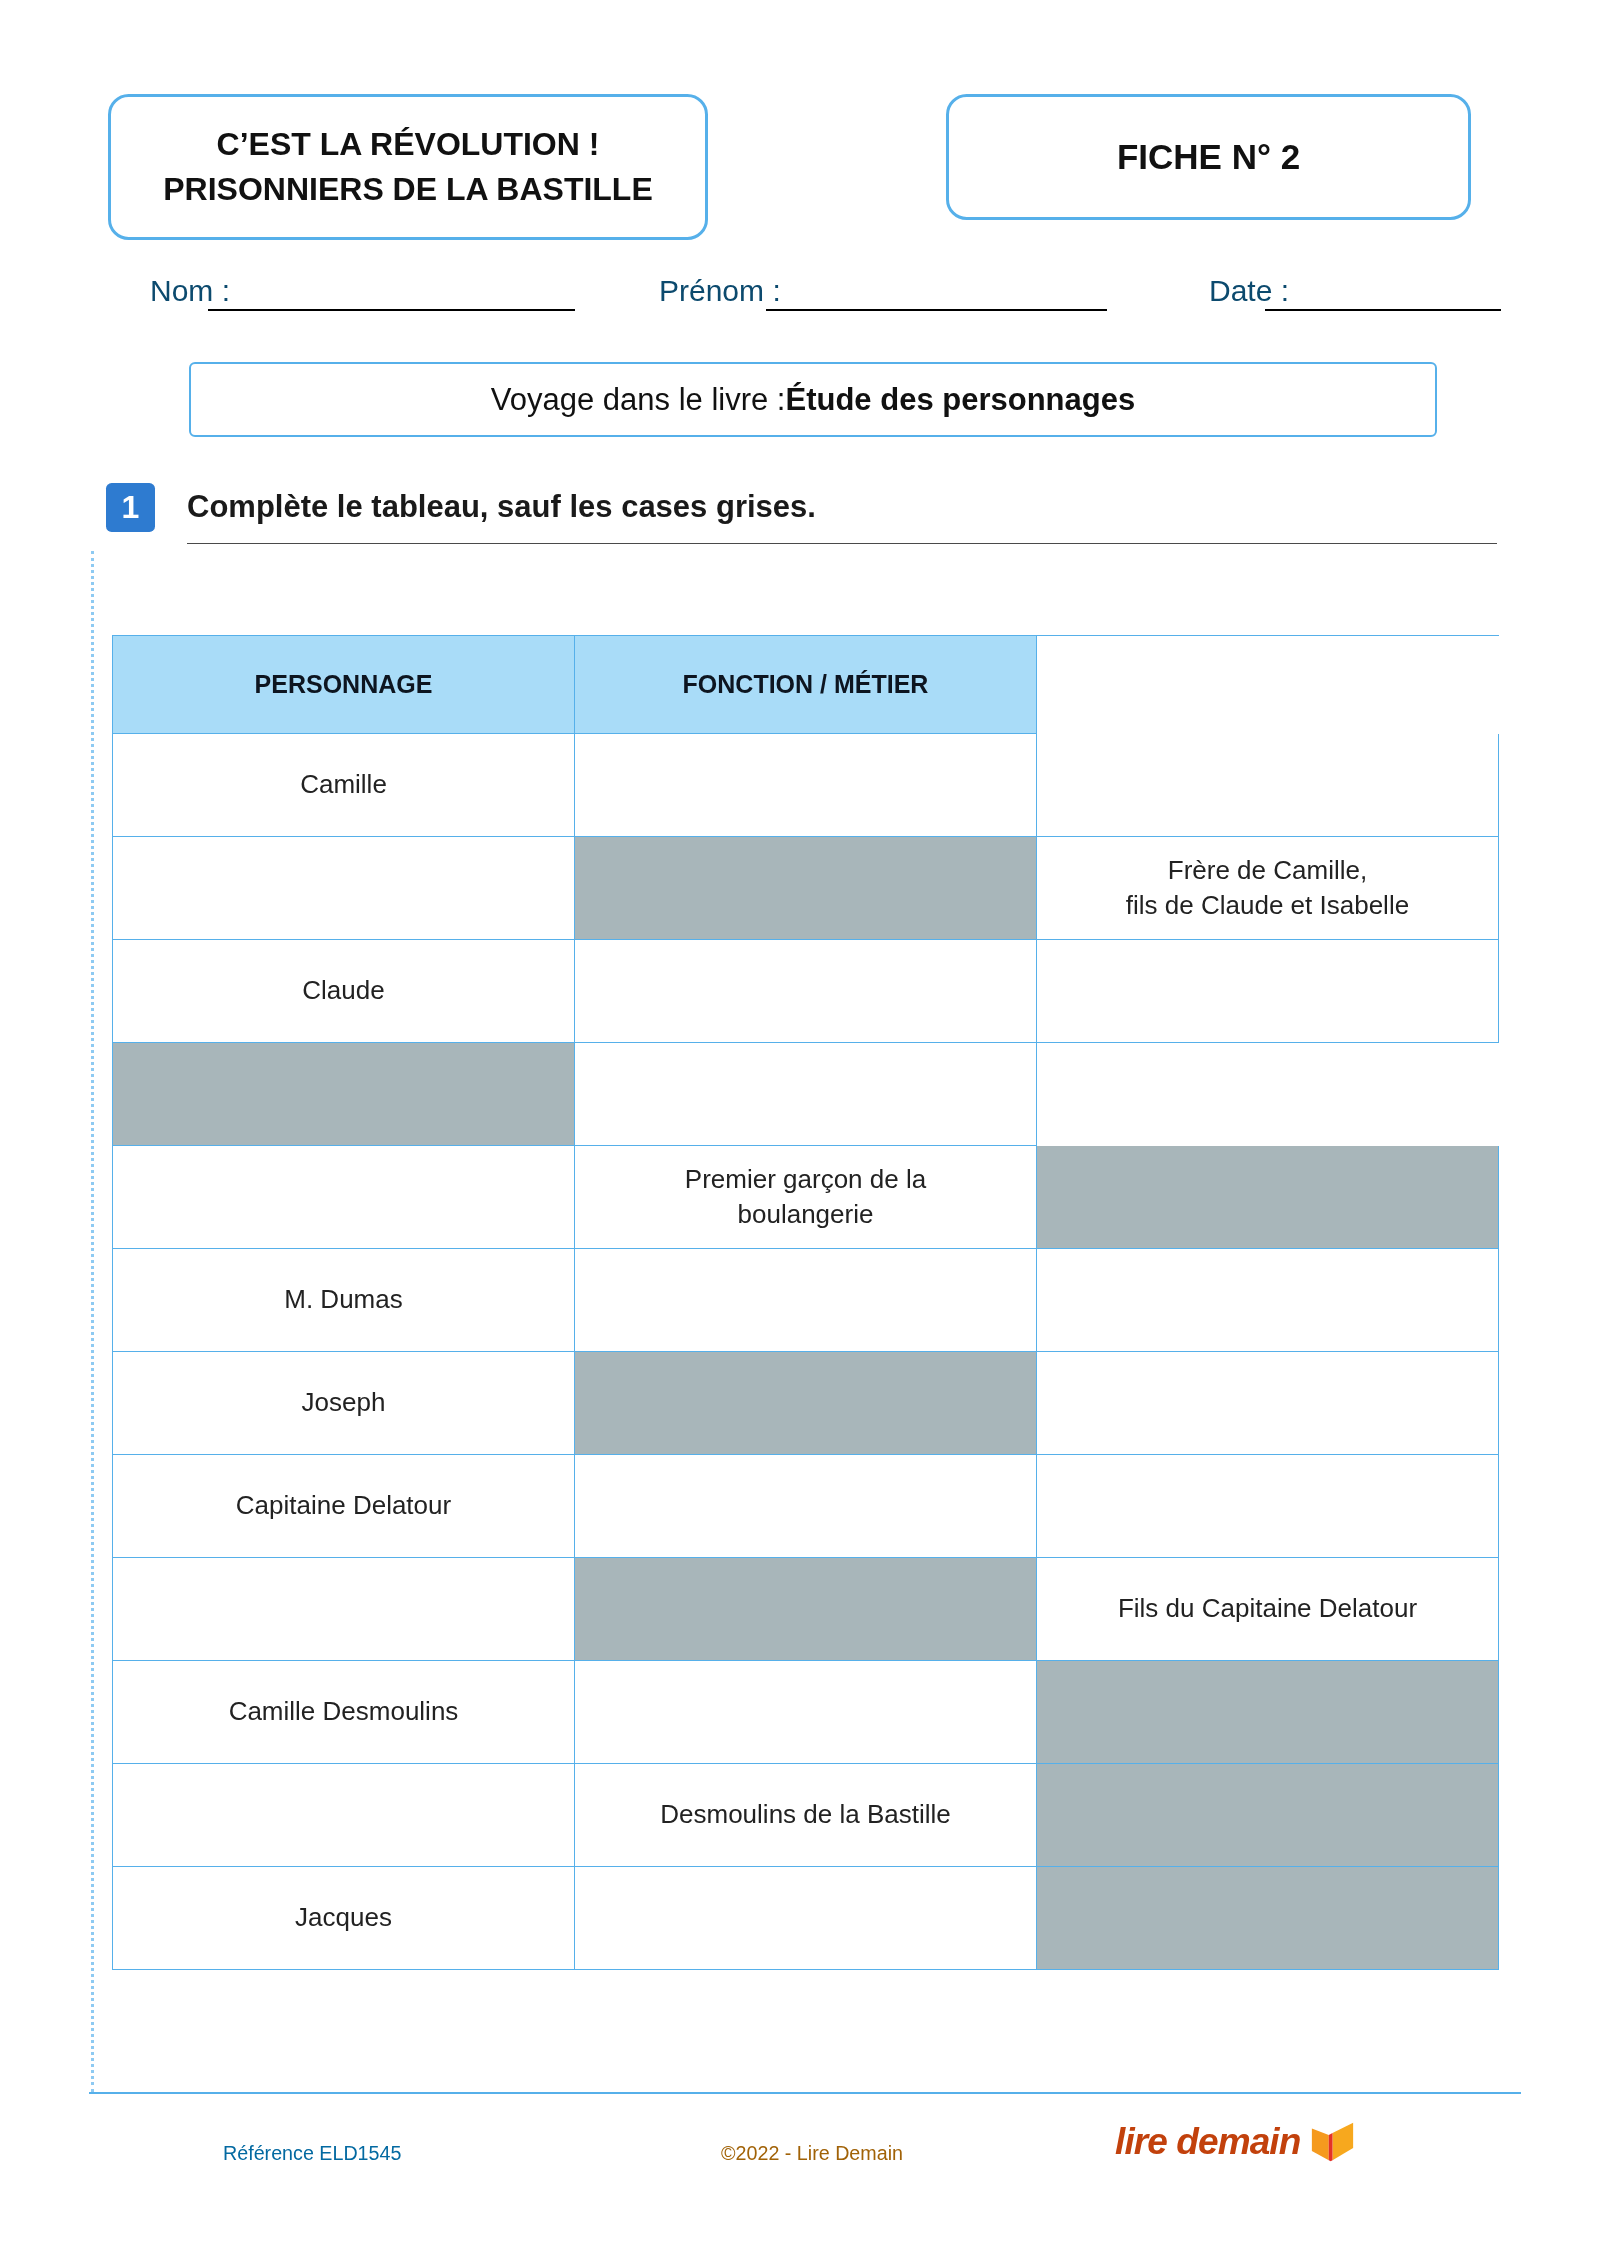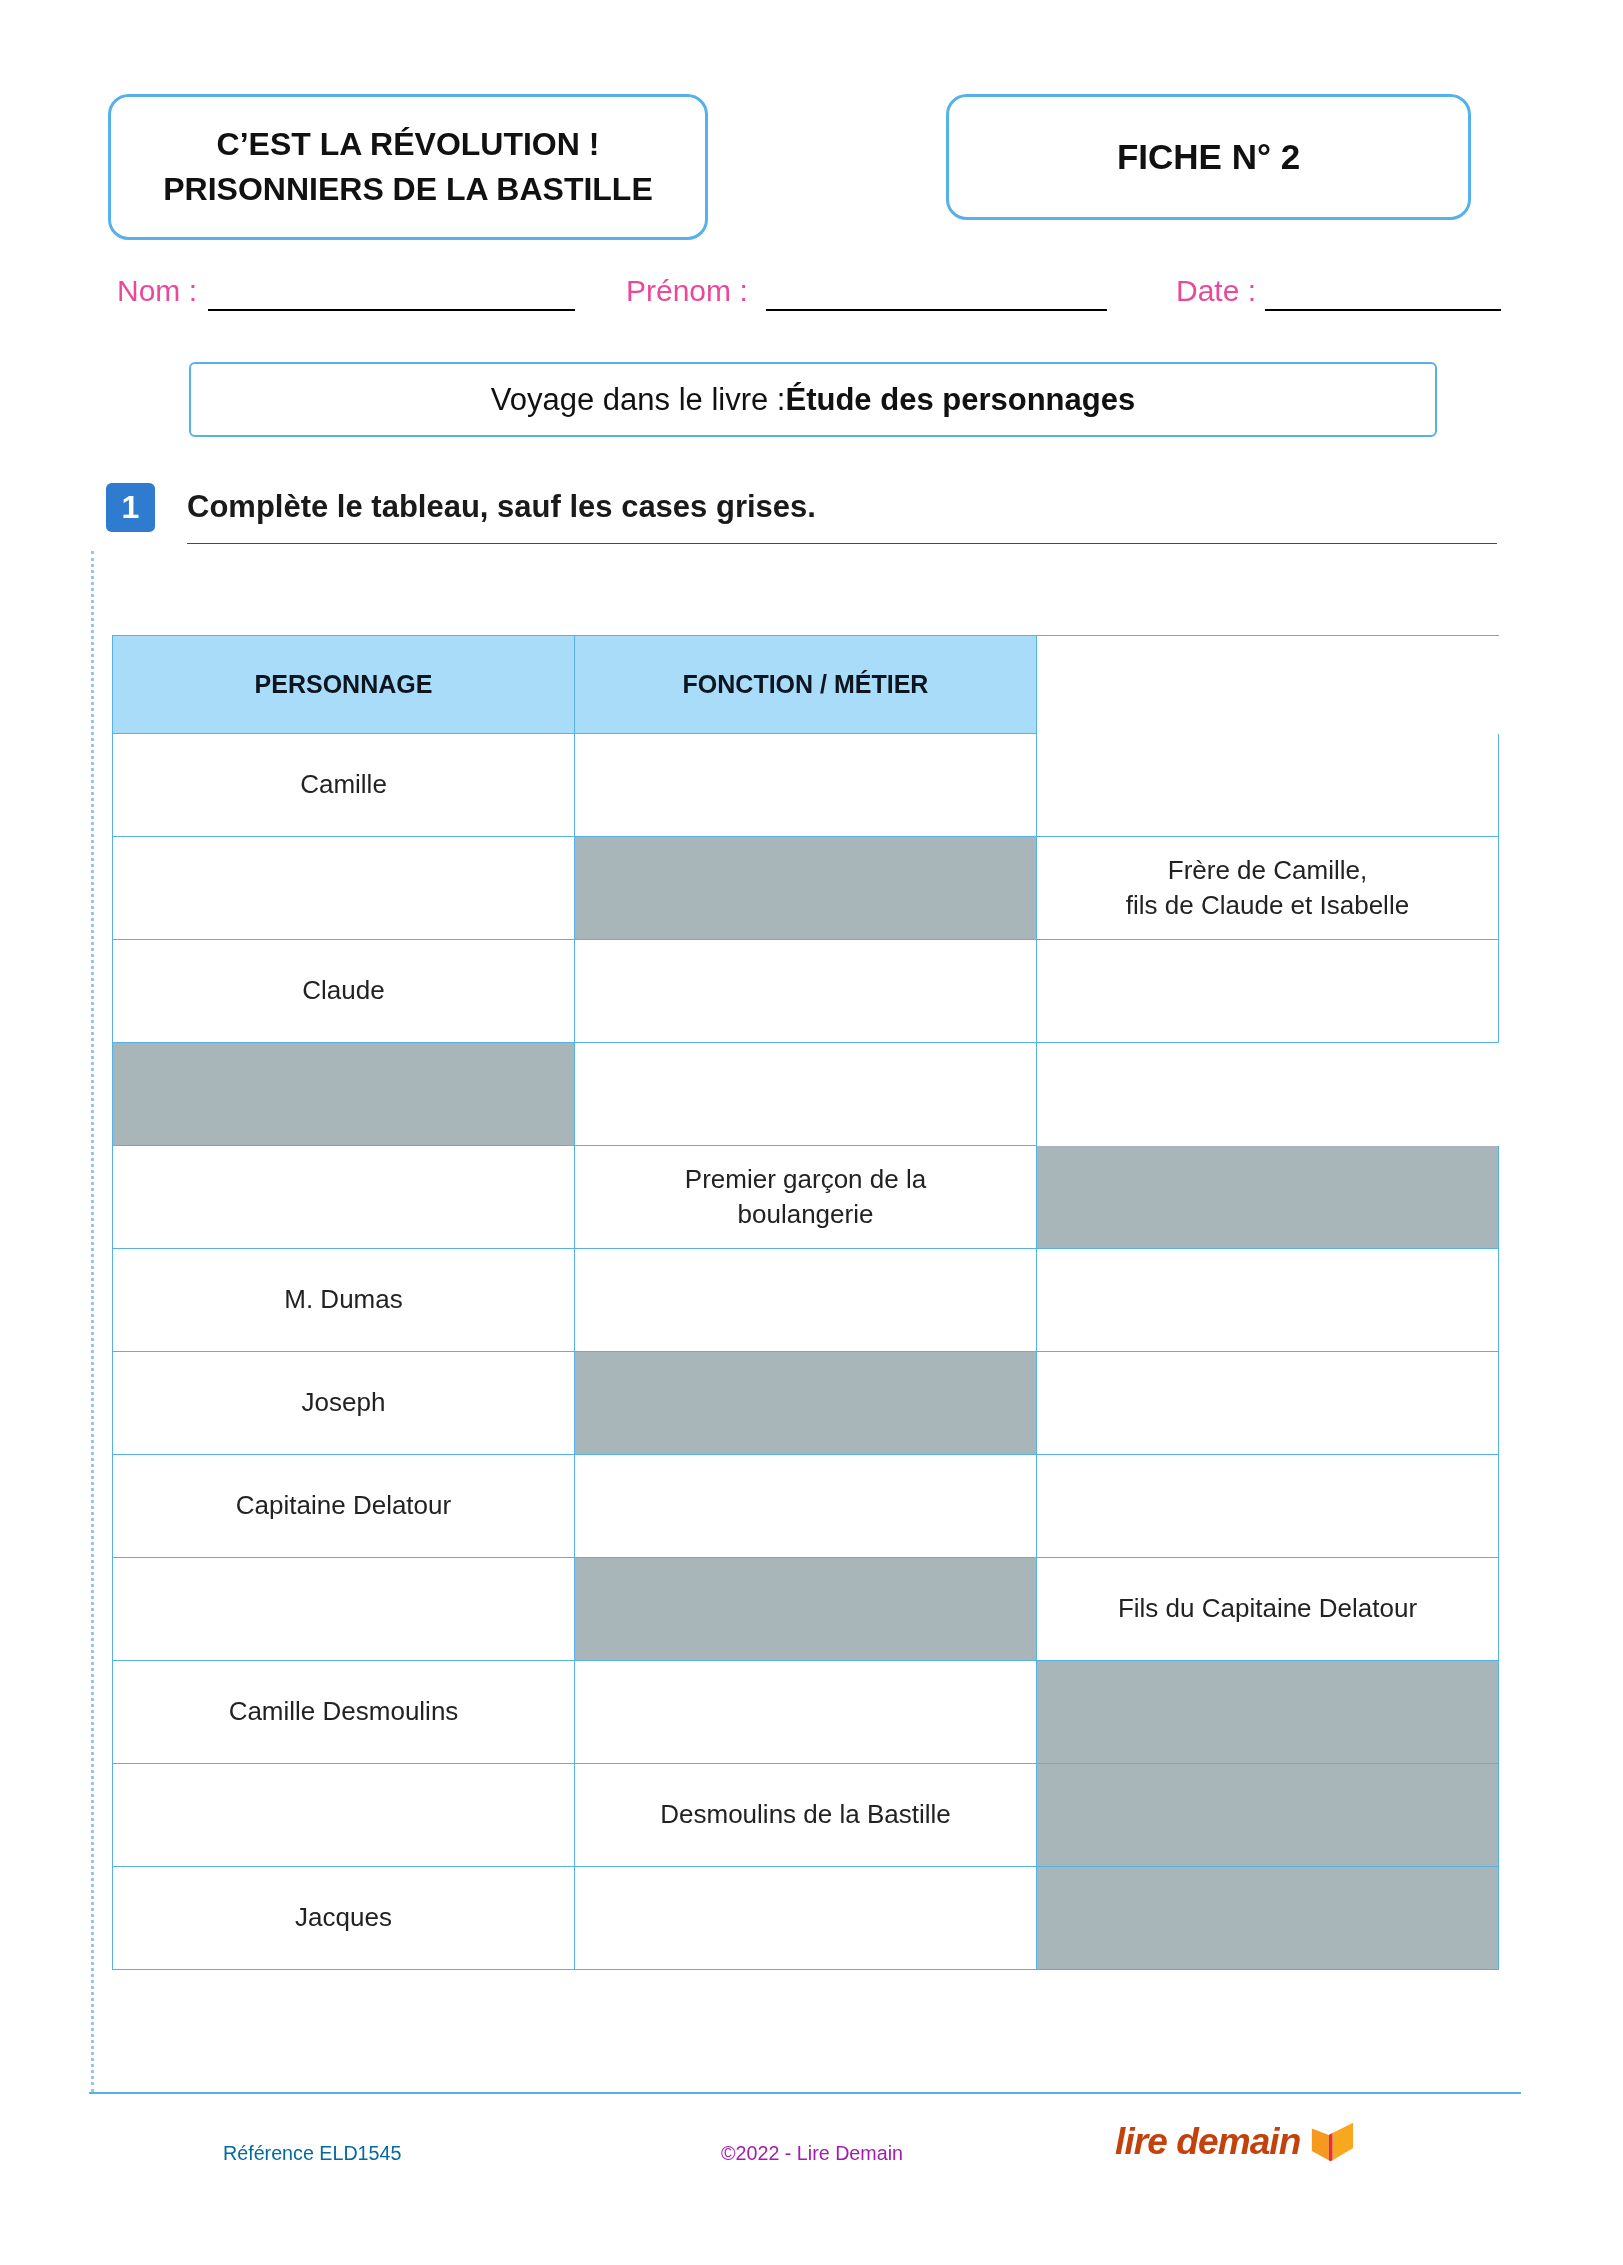--- a/index.html
+++ b/index.html
@@ -20,21 +20,21 @@
     display:flex; flex-direction:column;
     align-items:center; justify-content:center;
     background:#fff;
   }
   .title-box { left:108px; top:94px; width:600px; height:146px;
     font-weight:bold; font-size:32px; line-height:1.4; text-align:center; }
   .fiche-box { left:946px; top:94px; width:525px; height:126px;
     font-weight:bold; font-size:35px; }
 
   
-  .id-label { position:absolute; font-size:30px; color:#ec4899; }
+  .id-label { position:absolute; font-size:30px; color:#0c4a6e;margin-left:33px; }
   .write-line { position:absolute; height:0; border-bottom:2.8px solid #000; }
 
   
   .subtitle-box {
     position:absolute; left:189px; top:362px; width:1248px; height:75px;
     border:2.8px solid #56b0ea; border-radius:6px;
     display:flex; align-items:center; justify-content:center;
     font-size:31px;
   }
   .subtitle-box .bold { font-weight:bold; }
@@ -79,21 +79,21 @@
   }
   .gray { background:#a8b6ba; }
 
   
   .footer-rule {
     position:absolute; left:89px; top:2092px; width:1432px; height:0;
     border-top:2.8px solid #56b0ea;
   }
   .footer-ref { position:absolute; left:223px; top:2142px; font-size:19.7px; color:#0369a1;text-align:center; }
   .footer-copy { position:absolute; left:0; top:2142px; width:1624px;
-    text-align:center; font-size:19.7px; color:#a21caf; }
+    text-align:center; font-size:19.7px; color:#a16207; }
   .logo {
     position:absolute; left:1115px; top:2119px;
     display:flex; align-items:center; gap:7.5px;
   }
   .logo-text {
     font-size:37px; font-weight:bold; font-style:italic;
     color:#c2410c; letter-spacing:-0.9px;
   }
   .logo-icon { width:49px; height:45px; }
 </style>

